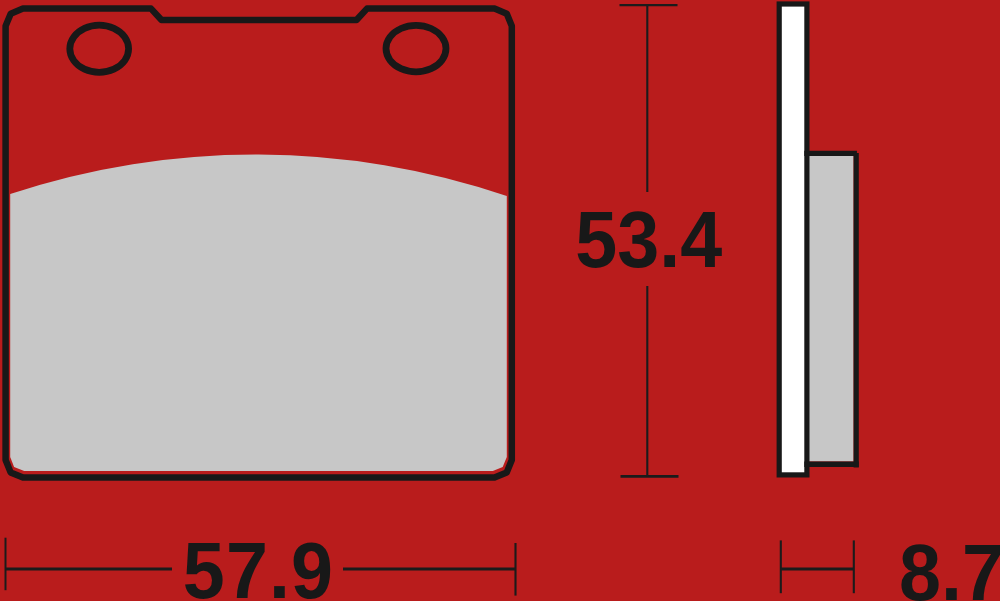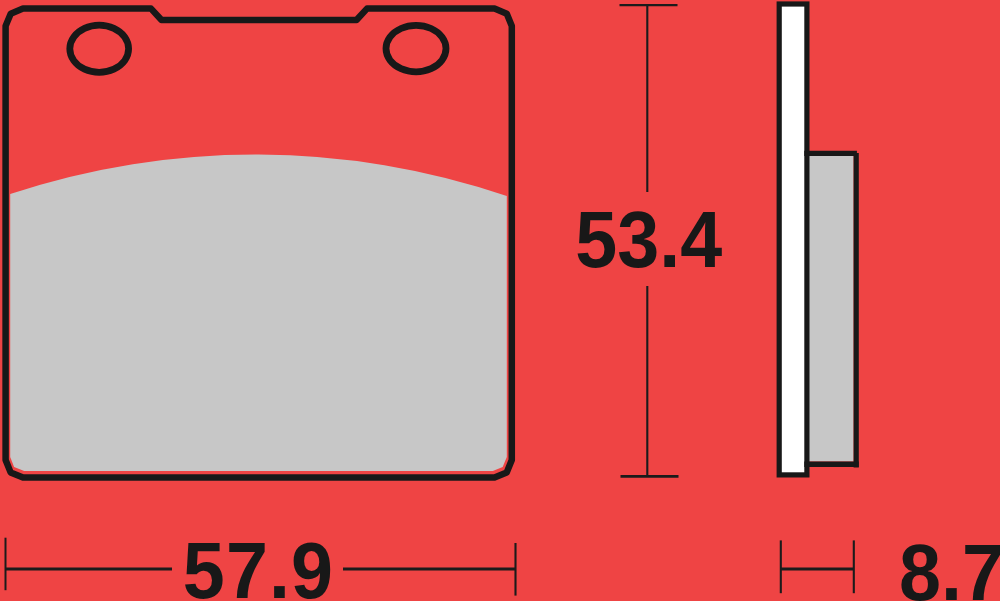--- a/index.html
+++ b/index.html
@@ -1,16 +1,16 @@
 <!DOCTYPE html>
 <html><head>
 <meta charset="utf-8">
 <style>
 html,body{margin:0;padding:0;background:#ffffff;}
-.page{position:relative;width:1000px;height:601px;background:#ef4444;overflow:hidden;}
+.page{position:relative;width:1000px;height:601px;background:#b91c1c;overflow:hidden;}
 svg{position:absolute;left:0;top:0;display:block;}
 text{font-family:"Liberation Sans",sans-serif;font-weight:bold;fill:#181818;}
 </style>
 </head>
 <body>
 <div class="page">
 <svg width="1000" height="601" viewBox="0 0 1000 601">
 
   <path d="M 10.2 457 L 10.2 194 A 781 781 0 0 1 506.8 196 L 506.8 457 L 502.7 466.9 L 492.8 471 L 24.2 471 L 14.1 466.9 L 10.2 457 Z" fill="#c7c7c7"></path>
 

